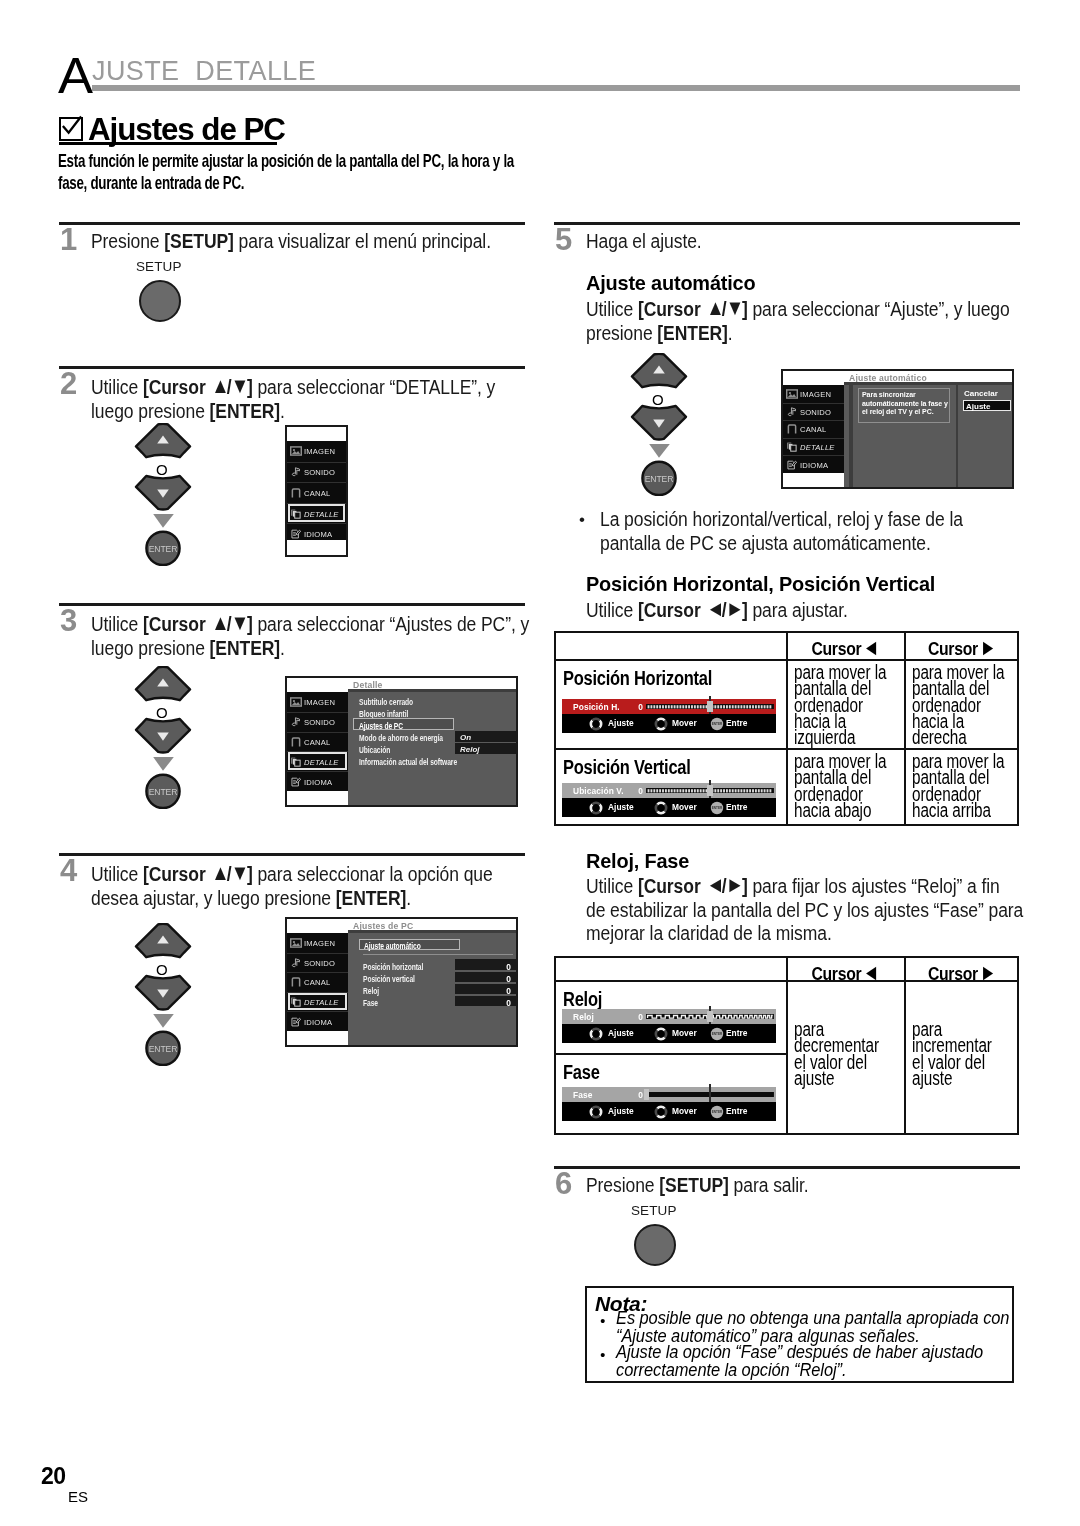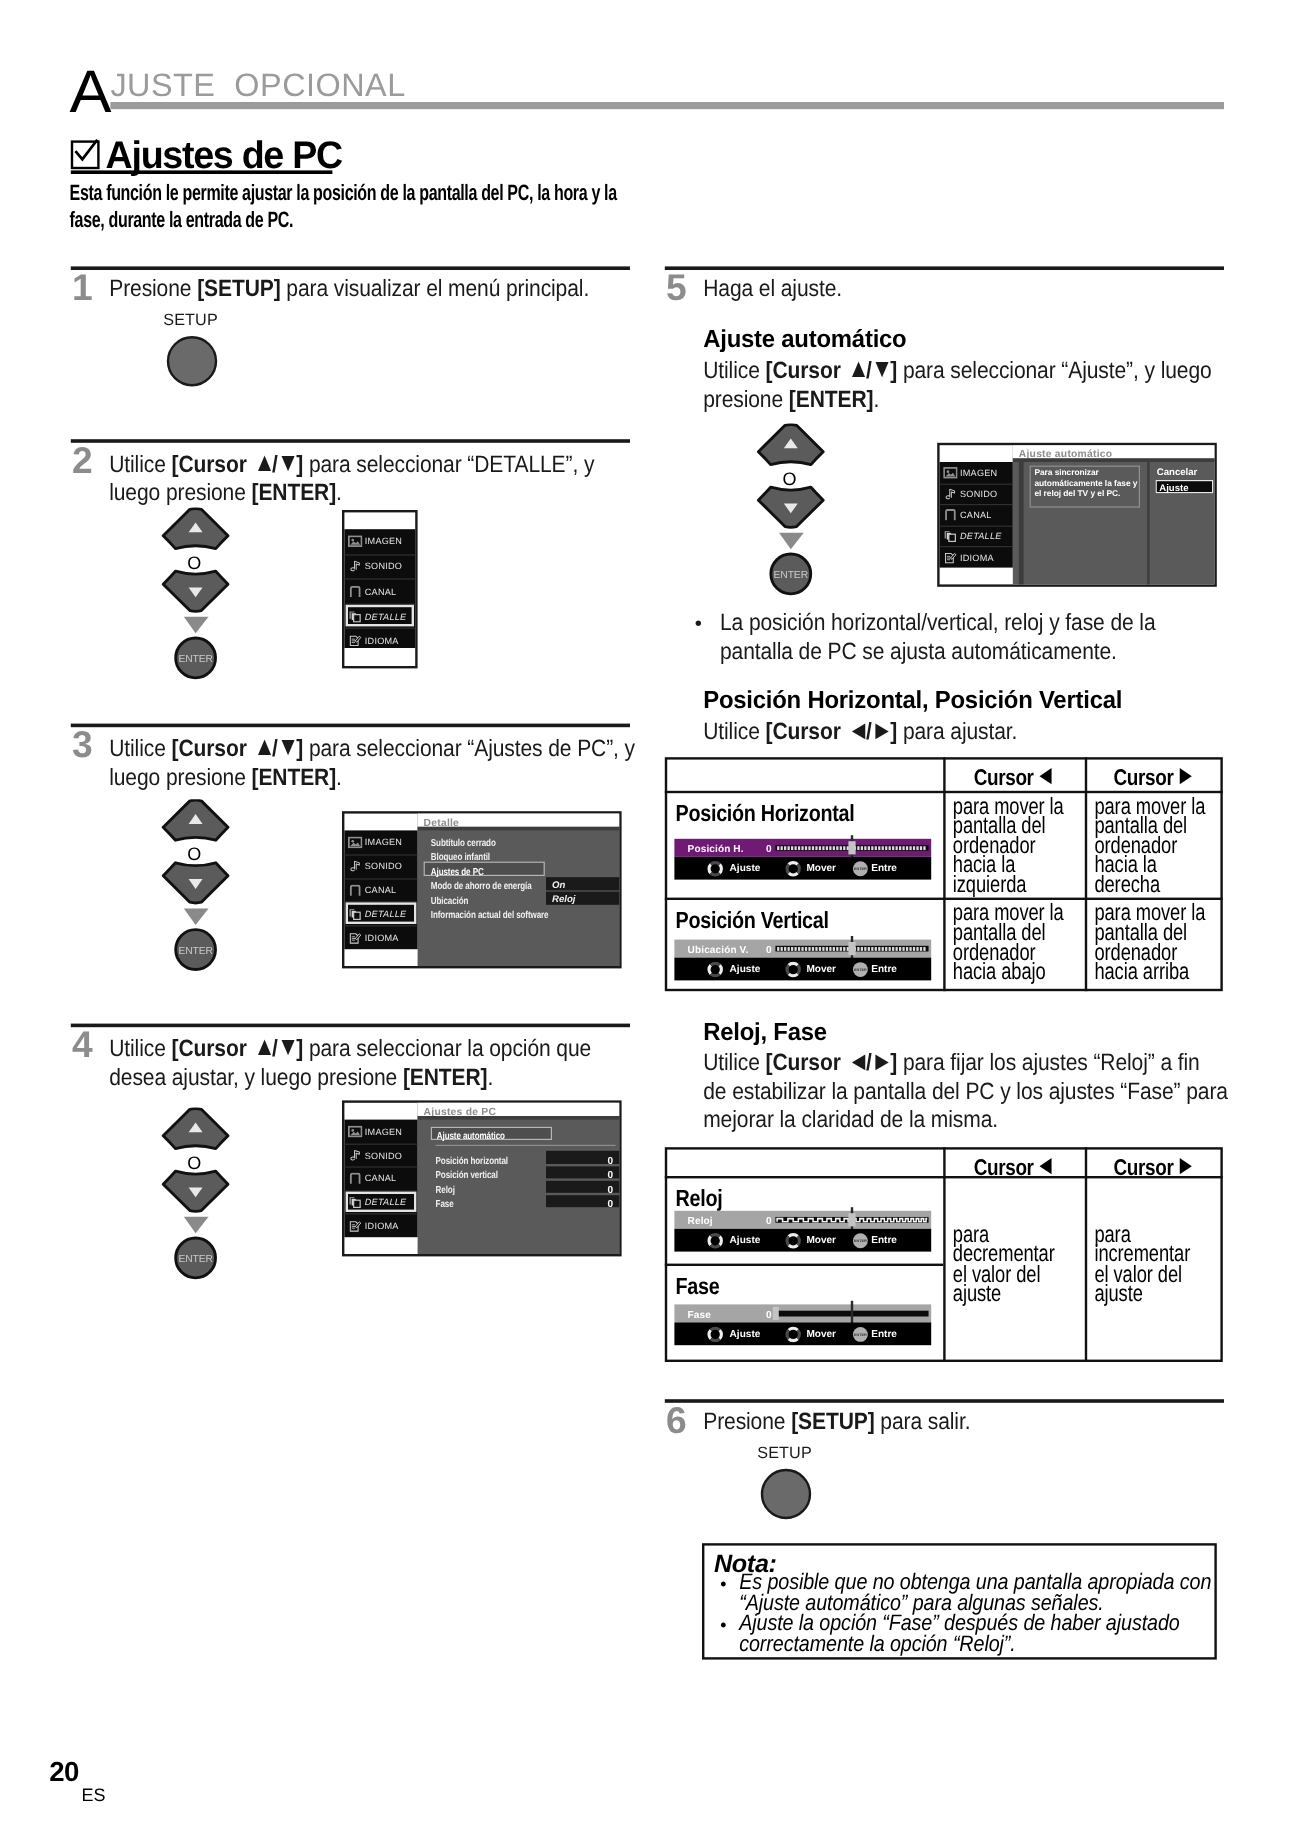--- a/index.html
+++ b/index.html
@@ -41,21 +41,21 @@
   .setupBtn{position:absolute;border-radius:50%;background:#6a6a6a;border:2.5px solid #1a1a1a;box-sizing:border-box;}
   .oLetter{position:absolute;font-size:15px;line-height:15px;color:#000;}
 </style>
 </head>
 <body>
 
 <div class="page">
 
   <div id="chapter">
     <span class="big">A</span>
-      <span class="rest">JUSTE  OPCIONAL</span>
+      <span class="rest">JUSTE  DETALLE</span>
   </div>
   <div id="chapter-rule"></div>
 
   <div id="title">
     <span class="chkbox"></span>
     <svg class="chkmark" viewBox="0 0 24 23">
         <path d="M3 11 L9 18 L22 1" fill="none" stroke="#000" stroke-width="2.4"></path>
       </svg>
     <span class="ttl">Ajustes de PC</span>
   </div>
@@ -391,21 +391,21 @@
   <div style="position:absolute;left:794px;top:753px;width:240px;font-size:19.6px;line-height:16.3px;letter-spacing:-0.1px;white-space:pre-line;transform:scaleX(0.78);transform-origin:left top;">para mover la
 pantalla del
 ordenador
 hacia abajo</div>
   <div style="position:absolute;left:912px;top:753px;width:240px;font-size:19.6px;line-height:16.3px;letter-spacing:-0.1px;white-space:pre-line;transform:scaleX(0.78);transform-origin:left top;">para mover la
 pantalla del
 ordenador
 hacia arriba</div>
 
   <div style="position:absolute;left:562px;top:699px;width:214px;">
-    <div style="position:relative;width:214px;height:15.0px;background:#701a75;">
+    <div style="position:relative;width:214px;height:15.0px;background:#b91c1c;">
       <div style="position:absolute;left:11px;top:2.9px;font-size:8.4px;font-weight:bold;color:#fff;letter-spacing:0.1px;">Posición H.</div>
       <div style="position:absolute;left:69px;top:2.9px;width:12px;text-align:right;font-size:8.4px;font-weight:bold;color:#fff;">0</div>
       <div style="position:absolute;left:84px;top:4.7px;">
           <svg width="128" height="5.6" viewBox="0 0 128 5.6" style="display:block;">
             <rect x="0" y="0" width="128" height="5.6" fill="#0b0b0b"></rect>
             <rect x="1.50" y="1.2" width="1.9" height="3.2" fill="#dcdcdc"></rect>
             <rect x="4.40" y="1.2" width="1.9" height="3.2" fill="#dcdcdc"></rect>
             <rect x="7.30" y="1.2" width="1.9" height="3.2" fill="#dcdcdc"></rect>
             <rect x="10.20" y="1.2" width="1.9" height="3.2" fill="#dcdcdc"></rect>
             <rect x="13.10" y="1.2" width="1.9" height="3.2" fill="#dcdcdc"></rect>

